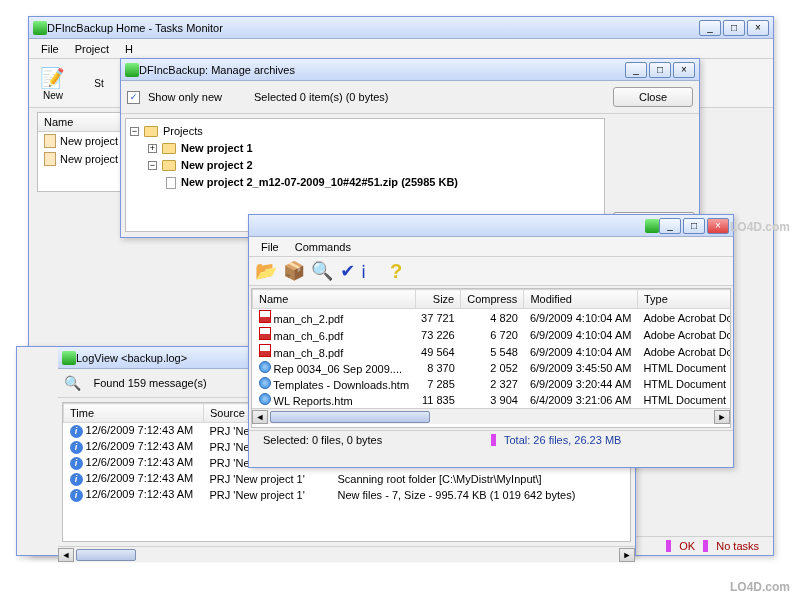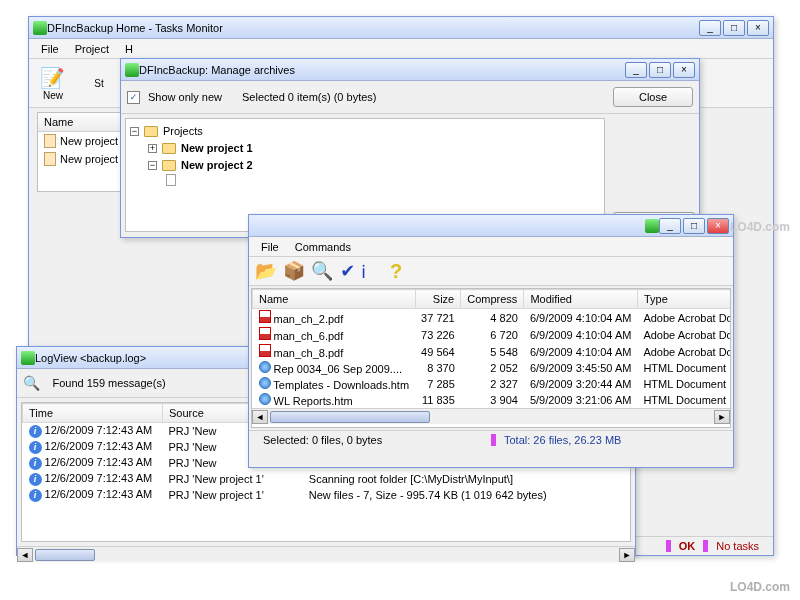--- a/index.html
+++ b/index.html
@@ -92,39 +92,39 @@
         <span class="docicon orange"></span>
         <span>New project 1</span>
       </div>
     <div class="listrow">
         <span class="docicon orange"></span>
         <span>New project 2</span>
       </div>
   </div>
   <div class="statusbar" style="position:absolute; bottom:0; left:0; right:0;">
     <div class="cell"></div>
-    <div class="cell" style="color:#a00000;font-weight:bold;">OK</div>
+    <div class="cell" style="color:#a00000;">OK</div>
     <div class="cell" style="color:#a00000;">No tasks</div>
   </div>
 </div>
 
 <div class="window" style="left:120px; top:58px; width:580px; height:180px;">
   <div class="titlebar">
     <span class="appicon"></span>
     <span class="title">DFIncBackup: Manage archives</span>
     <div class="winbtns">
       <div class="winbtn">_</div>
       <div class="winbtn">□</div>
       <div class="winbtn">×</div>
     </div>
   </div>
   <div style="display:flex; padding:6px; gap:8px; align-items:center; border-bottom:1px solid #d0d0d0;">
     <span class="checkbox">✓</span>
     <span>Show only new</span>
-    <span style="margin-left:12px;">Selected 0 item(s) (0 bytes)</span>
+    <span style="margin-left:24px;">Selected 0 item(s) (0 bytes)</span>
     <span style="flex:1"></span>
     <button class="btn" style="width:80px;">Close</button>
   </div>
   <div style="display:flex; height:122px;">
     <div class="tree" style="flex:1; margin:4px;">
       <div class="node">
           <span class="expander">−</span>
           <span class="foldericon"></span>
           <span>Projects</span>
         </div>
@@ -133,29 +133,30 @@
           <span class="foldericon"></span>
           <b>New project 1</b>
         </div>
       <div class="node" style="padding-left:18px;">
           <span class="expander">−</span>
           <span class="foldericon"></span>
           <b>New project 2</b>
         </div>
       <div class="node" style="padding-left:36px;">
           <span class="fileicon"></span>
+          <b>New project 2_m12-07-2009_10#42#51.zip  (25985 KB)</b>
         </div>
     </div>
     <div style="width:90px; padding:4px; display:flex; flex-direction:column; justify-content:flex-end;">
       <button class="btn">Restore</button>
     </div>
   </div>
 </div>
 
-<div class="window" style="left:16px; top:346px; width:620px; height:210px;">
+<div class="window" style="left:16px; top:346px; width:620px; height:210px;padding-left:41px;">
   <div class="titlebar">
     <span class="appicon"></span>
     <span class="title">LogView &lt;backup.log&gt;</span>
   </div>
   <div style="padding:6px; display:flex; align-items:center; gap:12px; border-bottom:1px solid #d0d0d0;">
     <span style="font-size:14px;">🔍</span>
     <span>Found 159 message(s)</span>
   </div>
   <div style="background:#fff; border:1px solid #c0c0c0; margin:4px; height:140px; overflow:hidden;">
     <table class="filetable">
@@ -267,21 +268,21 @@
             <td><span class="ieicon"></span> Templates - Downloads.htm</td>
             <td class="num">7 285</td>
             <td class="num">2 327</td>
             <td>6/9/2009 3:20:44 AM</td>
             <td>HTML Document</td>
           </tr>
           <tr>
             <td><span class="ieicon"></span> WL Reports.htm</td>
             <td class="num">11 835</td>
             <td class="num">3 904</td>
-            <td>5/9/2009 3:21:06 AM</td>
+            <td>6/4/2009 3:21:06 AM</td>
             <td>HTML Document</td>
           </tr>
         </tbody>
     </table>
     <div class="scrollbar-h" style="position:relative;">
       <div class="arrow">◄</div>
       <div class="thumb" style="width:160px; margin-left:2px;"></div>
       <div style="flex:1"></div>
       <div class="arrow">►</div>
     </div>

